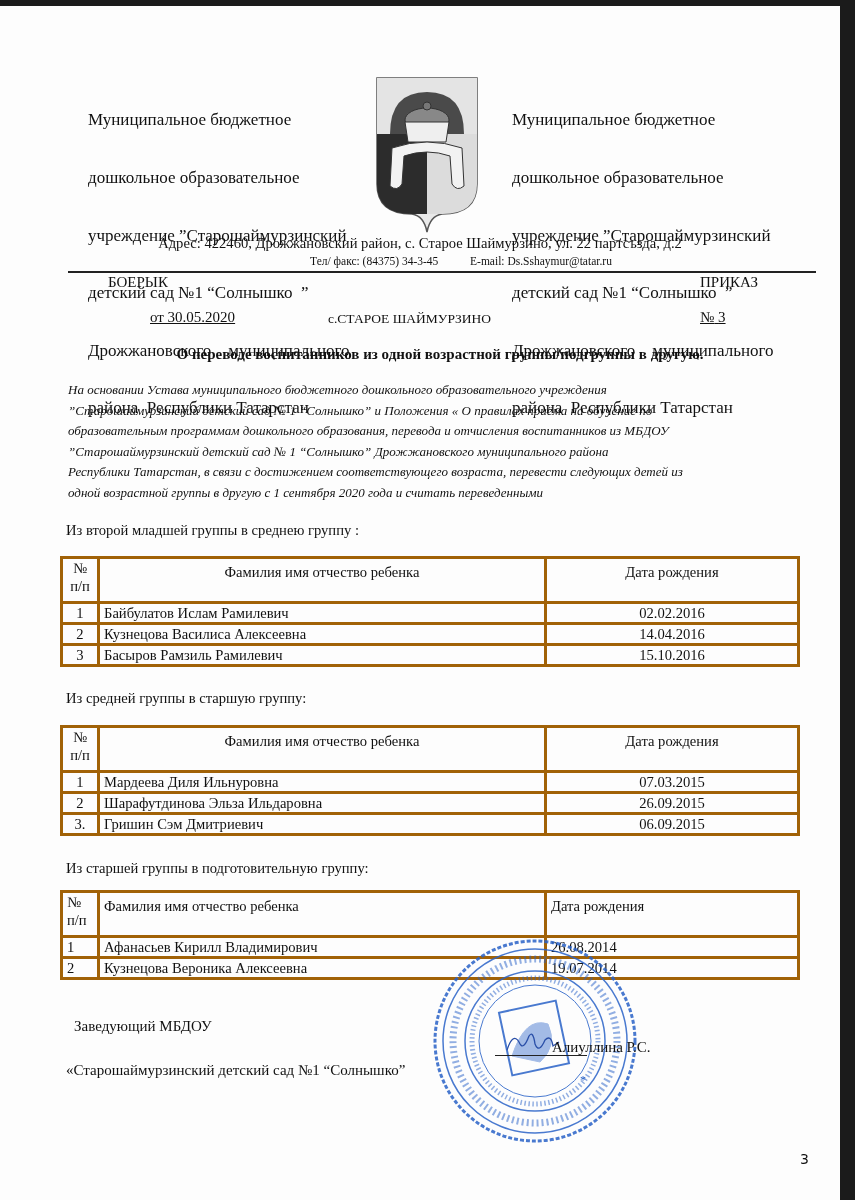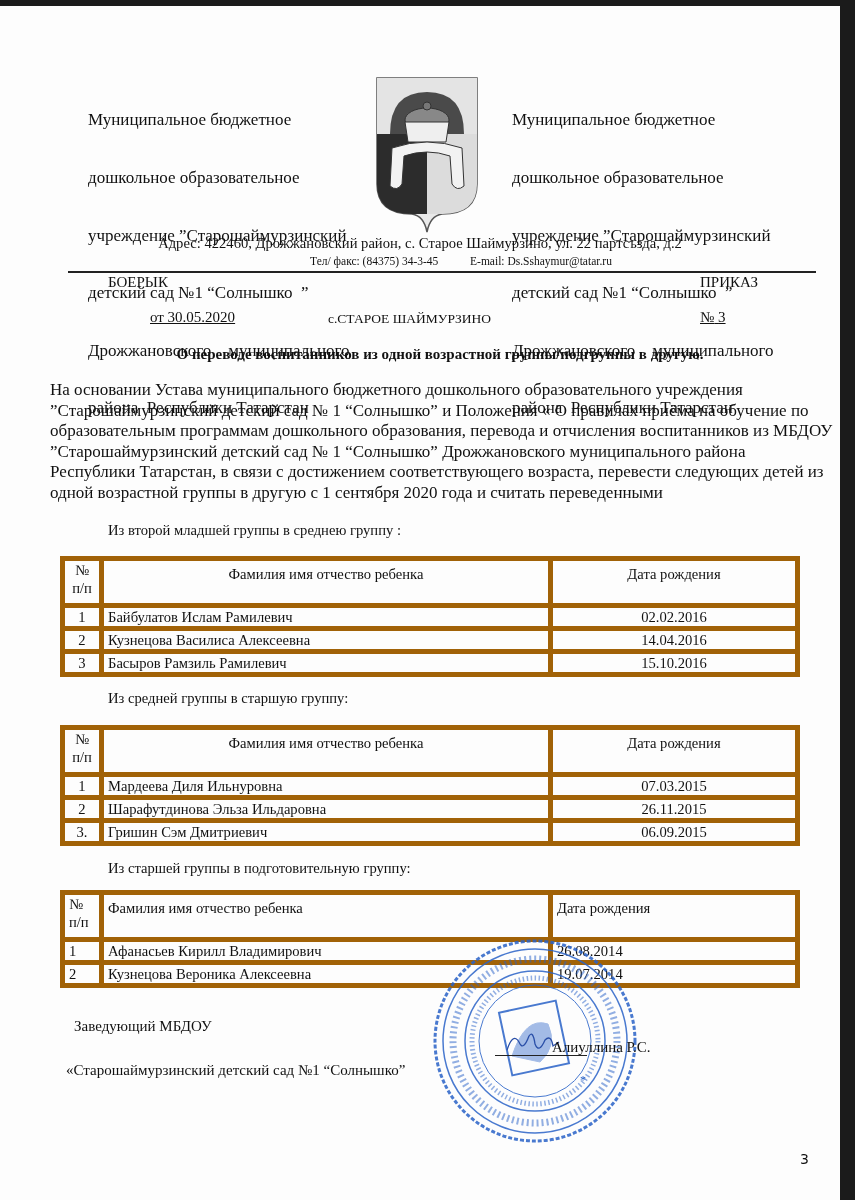--- a/index.html
+++ b/index.html
@@ -22,30 +22,30 @@
   .addr2 { top: 249px; font-size: 11.5px; margin-left: 41px; }
   .rule { left: 68px; width: 748px; top: 265px; height: 0; border-top: 2px solid #222; }
   .boer { left: 108px; top: 268px; font-size: 15px; }
   .prikaz { left: 700px; top: 268px; font-size: 15px; }
   .date { left: 150px; top: 303px; font-size: 15px; text-decoration: underline; }
   .village { left: 328px; top: 305px; font-size: 13.5px; }
   .num { left: 700px; top: 303px; font-size: 15px; }
   .num u { text-decoration: underline; }
   .title { left: 0; width: 880px; text-align: center; top: 340px; font-size: 15px; font-weight: bold; }
   .body-text {
-    left: 50px; top: 374px; width: 730px; font-size: 17px; line-height: 20.6px;
+    left: 68px; top: 374px; width: 730px; font-size: 13px; line-height: 20.6px; font-style: italic;
   }
   .body-text div { white-space: nowrap; }
-  .section { font-size: 14.6px; left: 66px; margin-left: 42px; }
+  .section { font-size: 14.6px; left: 66px; }
   table.tbl {
     position: absolute; left: 60px; width: 740px; border-collapse: collapse;
     font-size: 14.6px;
   }
   table.tbl td {
-    border: 5px solid #a16207; padding: 0 4px; height: 18px; line-height: 18px;
+    border: 3px solid #a16207; padding: 0 4px; height: 18px; line-height: 18px;
     vertical-align: top;
   }
   table.tbl td.n { width: 26px; text-align: center; }
   table.tbl td.fio { width: 436px; }
   table.tbl tr.head td { height: 38px; }
   table.tbl tr.head td.fio, table.tbl tr.head td.dob { text-align: center; padding-top: 4px; margin-top: 34px; }
   table.tbl td.dob { text-align: center; }
   table.tbl3 tr.head td.fio, table.tbl3 tr.head td.dob { text-align: left; }
   table.tbl3 td.dob { text-align: left; }
   .sig1 { left: 74px; top: 1012px; font-size: 15px; }
@@ -155,21 +155,21 @@
       <td class="dob">Дата рождения</td>
     </tr>
     <tr>
       <td class="n">1</td>
       <td class="fio">Мардеева Диля Ильнуровна</td>
       <td class="dob">07.03.2015</td>
     </tr>
     <tr>
       <td class="n">2</td>
       <td class="fio">Шарафутдинова Эльза Ильдаровна</td>
-      <td class="dob">26.11.2015</td>
+      <td class="dob">26.09.2015</td>
     </tr>
     <tr>
       <td class="n">3.</td>
       <td class="fio">Гришин  Сэм Дмитриевич</td>
       <td class="dob">06.09.2015</td>
     </tr>
   </tbody>
     </table>
 
   <div class="abs section" style="top:854px;">Из старшей группы  в подготовительную группу:</div>

